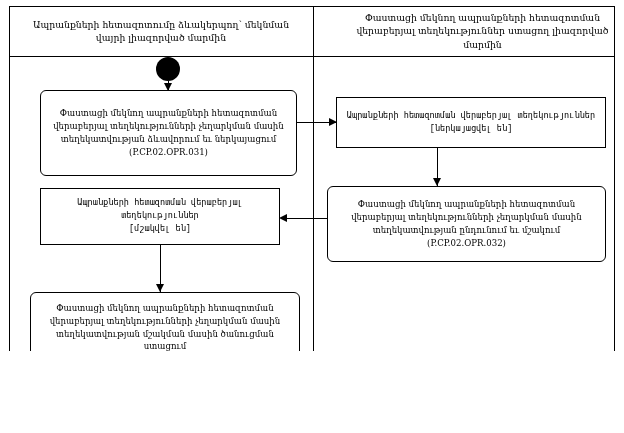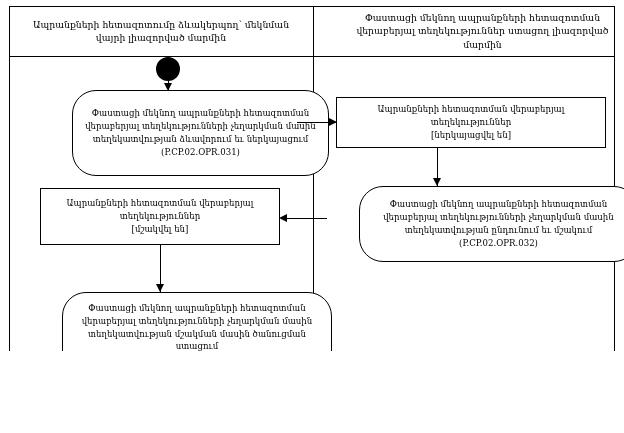--- a/index.html
+++ b/index.html
@@ -78,22 +78,22 @@
     justify-content: center;
     padding: 3px 9px;
   }
   .node .node-text {
     display: block;
     text-align: center;
     font-size: 8.6px;
     line-height: 1.5;
     white-space: pre-line;
   }
-  .node.activity { border-radius: 24px; margin-left: 32px; }
-  .node.object   { border-radius: 0; }
+  .node.activity { border-radius: 6px; }
+  .node.object   { border-radius: 0; font-family: Liberation Mono, monospace; }
 
   
   .start-node {
     position: absolute;
     width: 24px;
     height: 24px;
     border-radius: 50%;
     background: #000000;
   }
   .end-node {

